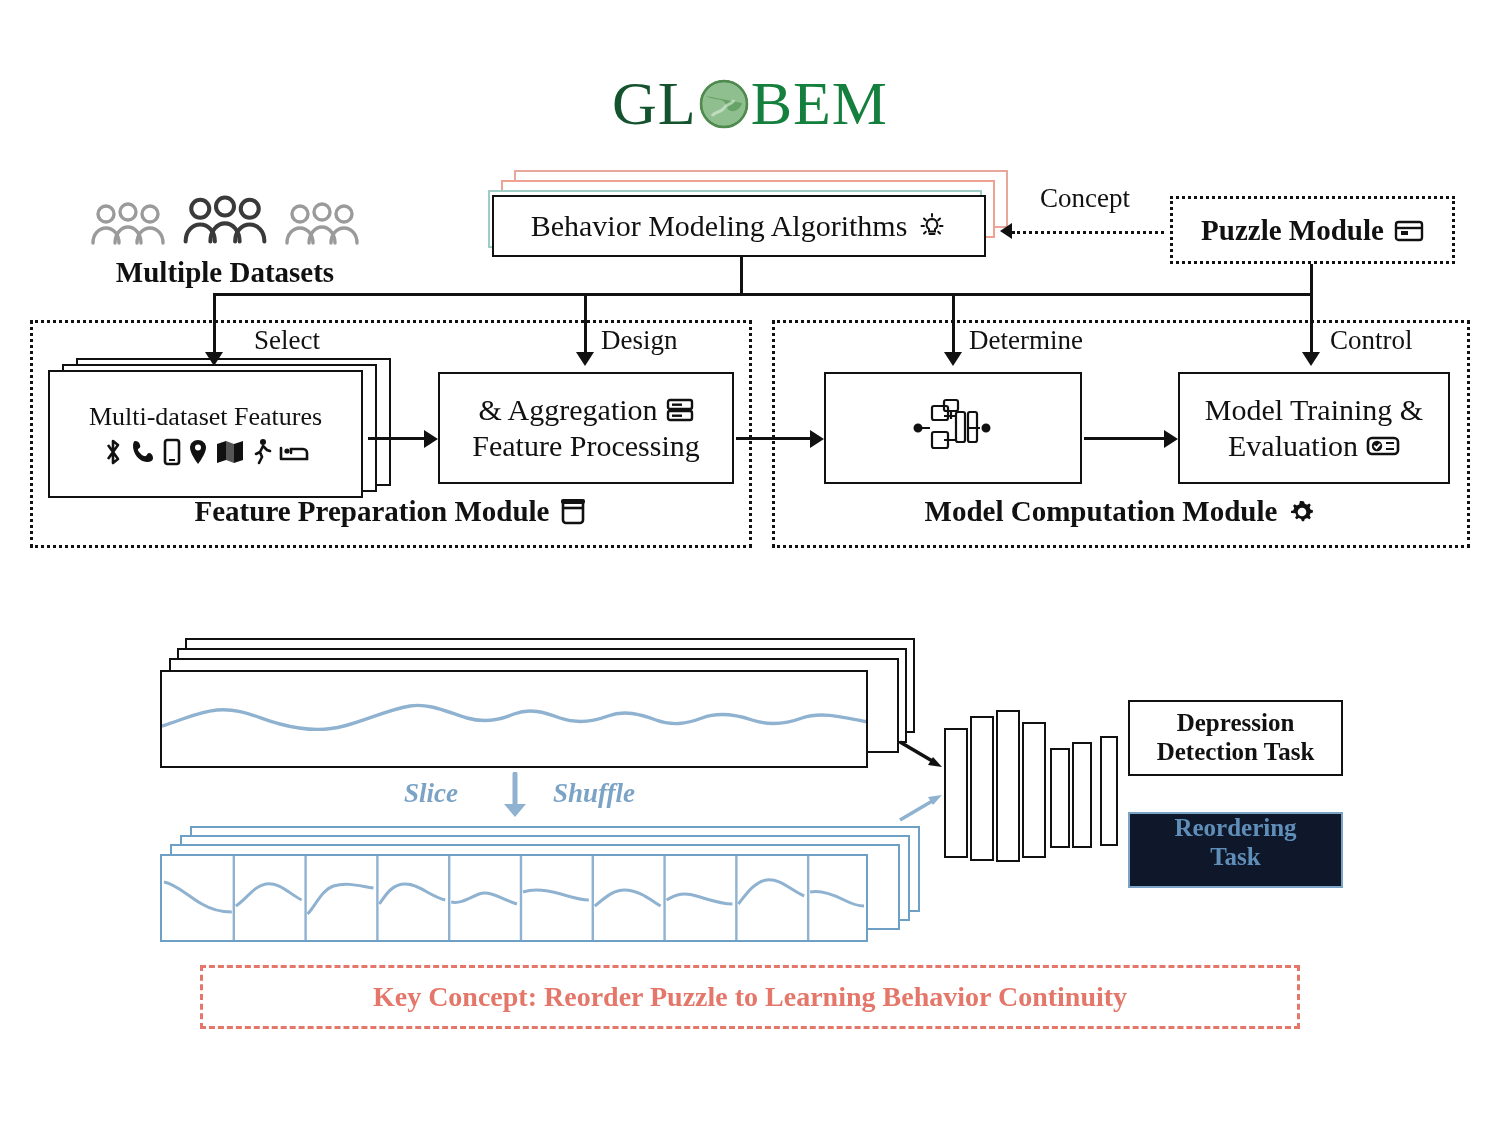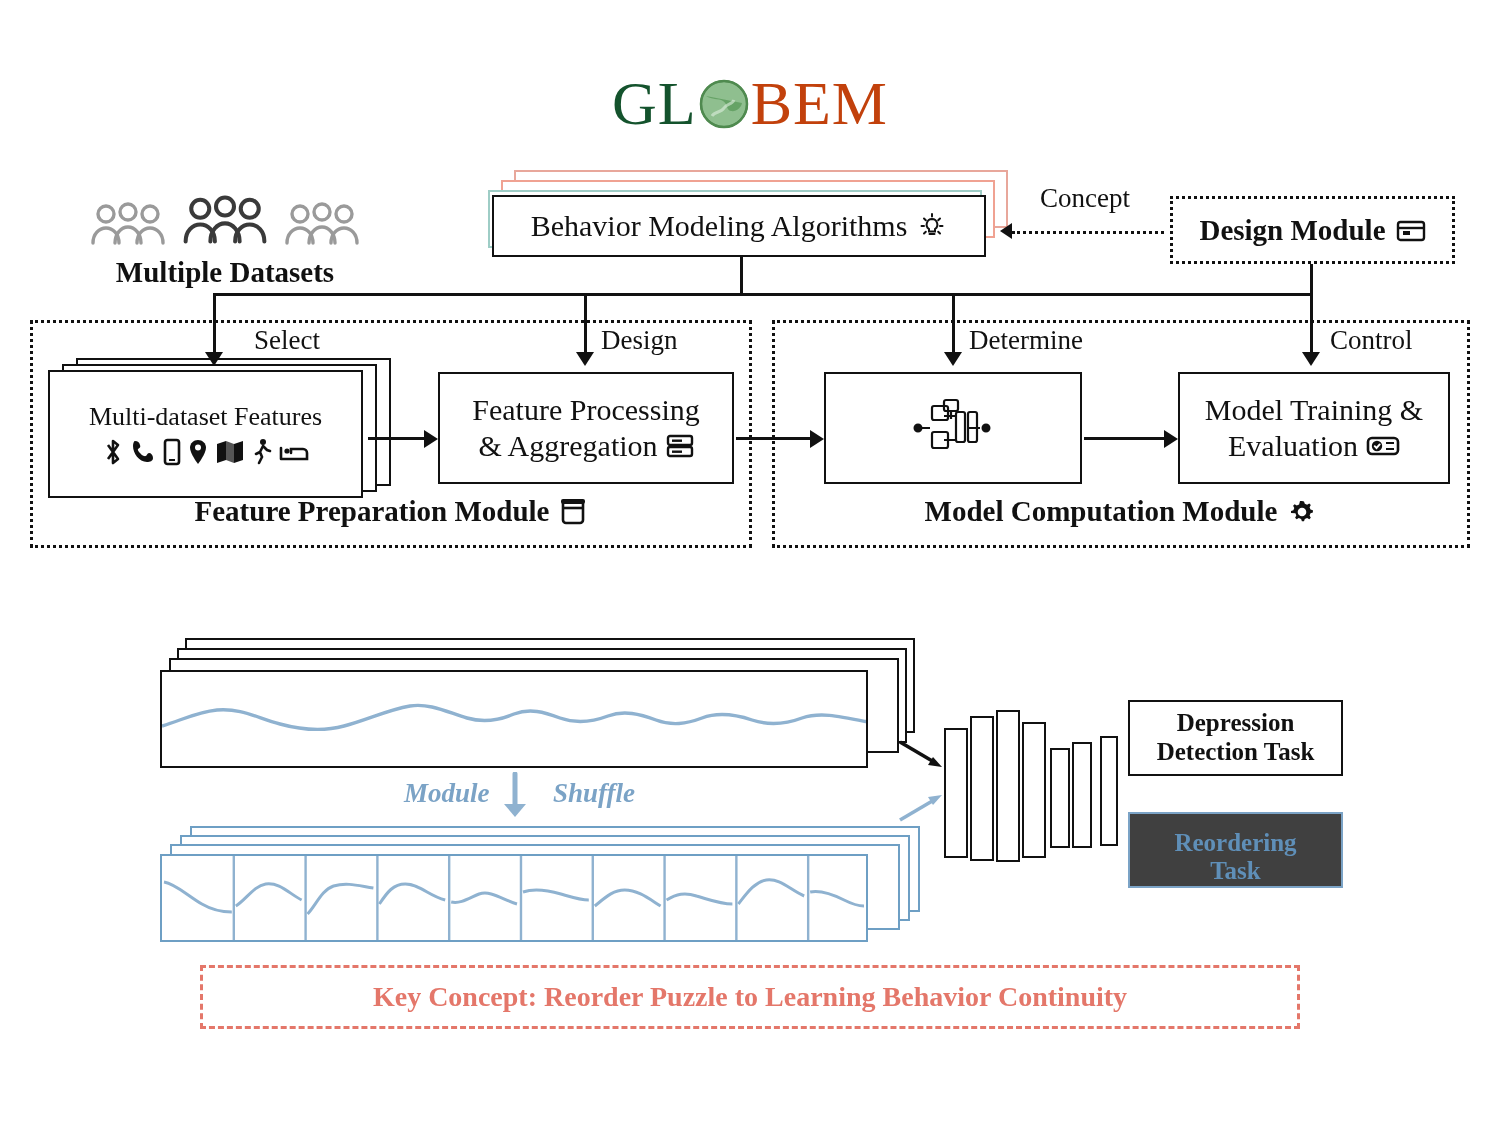--- a/index.html
+++ b/index.html
@@ -21,21 +21,21 @@
   #logo {
     left: 0; right: 0; top: 72px;
     text-align: center;
     font-family: "Liberation Serif", serif;
     font-size: 62px;
     letter-spacing: 1px;
     color: #6a7f99;
     line-height: 1;
   }
   #logo .g1 { color: #14532d; }
-  #logo .g2 { color: #c2410c; }
+  #logo .g2 { color: #15803d; }
   .globe-wrap {
     display: inline-block;
     width: 52px; height: 52px;
     position: relative;
     vertical-align: -6px;
     margin: 0 1px;
   }
   .globe-wrap svg { display:block; }
 
   
@@ -144,26 +144,26 @@
     line-height: 1.15;
     background: #fff;
   }
   .task-box-blue {
     position: absolute;
     border: 2.5px solid #7ba3c6;
     color: #5f8fb8;
     box-sizing: border-box;
     display: flex;
     align-items: center;
-    justify-content: flex-end;
+    justify-content: flex-start;
     text-align: center;
     font-weight: bold;
     font-size: 25px;
     line-height: 1.15;
-    background: #404040;
+    background: #0f172a;
   }
 </style>
 </head>
 <body>
 
 <div id="logo" class="abs">
   <span class="g1">GL</span><span class="globe-wrap"><svg width="52" height="52" viewBox="0 0 52 52">
         <circle cx="26" cy="26" r="23" fill="#8fbf8f" stroke="#4f8a4f" stroke-width="2"></circle>
         <path d="M8 18c6 4 12 2 17 5s3 9 8 10 10-3 11-8" fill="#5f9e5f" opacity="0.85"></path>
         <path d="M14 38c3-5 9-3 12-8s8-3 10-8" stroke="#dff0df" stroke-width="3" fill="none" opacity="0.6"></path>
@@ -219,21 +219,21 @@
             <path d="M15 8a5.5 5.5 0 0 0-3 10v2.5h6V18a5.5 5.5 0 0 0-3-10z"></path>
             <path d="M12.5 23h5"></path>
             <path d="M15 3v2.5M7 7.5l1.8 1.8M23 7.5l-1.8 1.8M4.5 15H7M23 15h2.5M7 22.5l1.8-1.8M23 22.5l-1.8-1.8"></path>
           </g>
         </svg>
     </span>
   </div>
 </div>
 
 <div class="dotted-box center-text abs" style="left:1170px; top:196px; width:285px; height:68px;">
-  <span class="label-bold" style="font-size:29px;">Design Module</span>
+  <span class="label-bold" style="font-size:29px;">Puzzle Module</span>
   <span style="margin-left:10px; display:inline-flex;">
     <svg width="30" height="26" viewBox="0 0 30 26">
         <rect x="2" y="5" width="26" height="18" rx="2.5" fill="none" stroke="#111" stroke-width="2.4"></rect>
         <path d="M2 11h26" stroke="#111" stroke-width="2.4"></path>
         <rect x="7" y="14" width="7" height="4" fill="#111"></rect>
       </svg>
   </span>
 </div>
 
 <div class="dotted-h" style="left:1012px; top:231px; width:152px;"></div>
@@ -283,32 +283,32 @@
         </svg>
       <svg width="30" height="28" viewBox="0 0 30 28">
           <path d="M2 10v11M2 21h26v-6a4 4 0 0 0-4-4H12v4" stroke="#111" stroke-width="2.6" fill="none" stroke-linecap="round"></path>
           <circle cx="8" cy="13" r="2.6" fill="#111"></circle>
         </svg>
     </div>
   </div>
 </div>
 
 <div class="solid-box abs" style="left:438px; top:372px; width:296px; height:112px; display:flex; flex-direction:column; align-items:center; justify-content:center; font-size:30px; line-height:1.2;">
-  <div>Feature Processing</div>
   <div style="display:flex; align-items:center; gap:8px;">
     <span>&amp; Aggregation</span>
     <span style="display:inline-flex;">
       <svg width="28" height="26" viewBox="0 0 28 26">
           <rect x="2" y="3" width="24" height="9" rx="2" fill="none" stroke="#111" stroke-width="2.4"></rect>
           <rect x="2" y="14" width="24" height="9" rx="2" fill="none" stroke="#111" stroke-width="2.4"></rect>
           <rect x="6" y="6.5" width="10" height="2.4" fill="#111"></rect>
           <rect x="6" y="17.5" width="10" height="2.4" fill="#111"></rect>
         </svg>
     </span>
   </div>
+  <div>Feature Processing</div>
 </div>
 
 <div class="dotted-box abs" style="left:772px; top:320px; width:698px; height:228px;"></div>
 <div class="abs label-bold" style="left:772px; top:495px; width:698px; text-align:center; font-size:29px; display:flex; align-items:center; justify-content:center;">
   <span>Model Computation Module</span>
   <span style="margin-left:10px; display:inline-flex;">
     <svg width="30" height="30" viewBox="0 0 30 30">
         <path d="M15 4l2 .4.8 2.4 2.3.9 2.2-1.2 1.5 1.5-1.2 2.2.9 2.3 2.4.8v2.1l-2.4.8-.9 2.3 1.2 2.2-1.5 1.5-2.2-1.2-2.3.9-.8 2.4h-2.1l-.8-2.4-2.3-.9-2.2 1.2-1.5-1.5 1.2-2.2-.9-2.3L4 16.1V14l2.4-.8.9-2.3-1.2-2.2 1.5-1.5 2.2 1.2 2.3-.9L13 4h2z" fill="#111"></path>
         <circle cx="15" cy="15" r="4.3" fill="#fff"></circle>
       </svg>
@@ -385,21 +385,21 @@
   <div class="wave-box" style="left:25px; top:0; width:730px; height:95px;"></div>
   <div class="wave-box" style="left:17px; top:10px; width:730px; height:95px;"></div>
   <div class="wave-box" style="left:9px; top:20px; width:730px; height:95px;"></div>
   <div class="wave-box" style="left:0px; top:32px; width:708px; height:98px; overflow:hidden;">
     <svg width="706" height="96" viewBox="0 0 706 96" preserveAspectRatio="none">
       <path d="M0 54 C20 48 35 40 55 38 C80 36 95 46 118 52 C140 58 160 60 182 54 C205 48 225 38 248 34 C268 31 285 40 305 46 C322 51 338 48 352 42 C368 36 382 40 398 46 C415 52 430 50 446 44 C462 38 478 42 494 48 C510 54 524 52 540 46 C556 40 572 42 590 48 C608 54 624 52 640 46 C658 40 676 44 706 50" fill="none" stroke="#8fb2d0" stroke-width="3.4"></path>
     </svg>
   </div>
 </div>
 
-<div class="slice-label" style="left:404px; top:778px;">Module</div>
+<div class="slice-label" style="left:404px; top:778px;">Slice</div>
 <div class="abs" style="left:500px; top:772px;">
   <svg width="30" height="48" viewBox="0 0 30 48">
       <path d="M15 2v34" stroke="#8fb2d0" stroke-width="5" stroke-linecap="round"></path>
       <path d="M4 32l11 13 11-13z" fill="#8fb2d0"></path>
     </svg>
 </div>
 <div class="slice-label" style="left:553px; top:778px;">Shuffle</div>
 
 <div class="abs" style="left:160px; top:826px; width:760px; height:120px;">
   <div class="wave-box-blue" style="left:30px; top:0; width:730px; height:86px;"></div>

